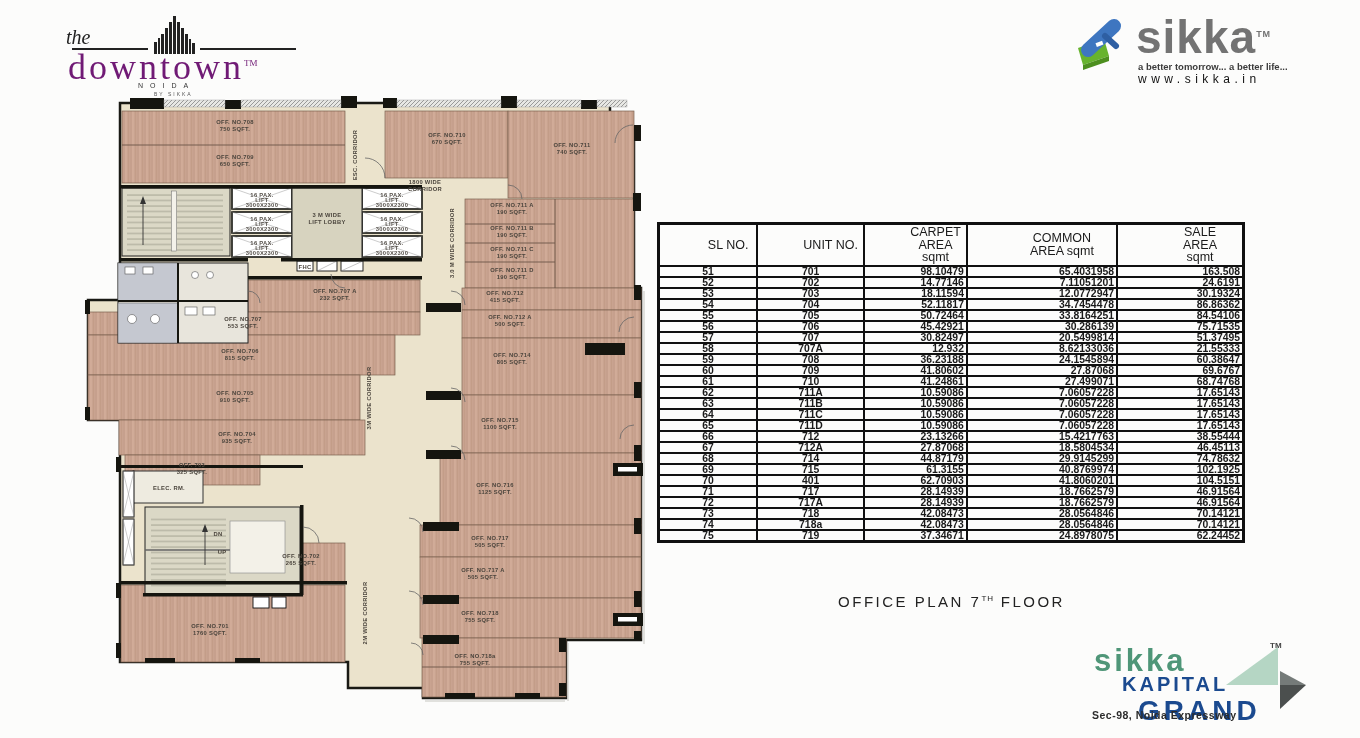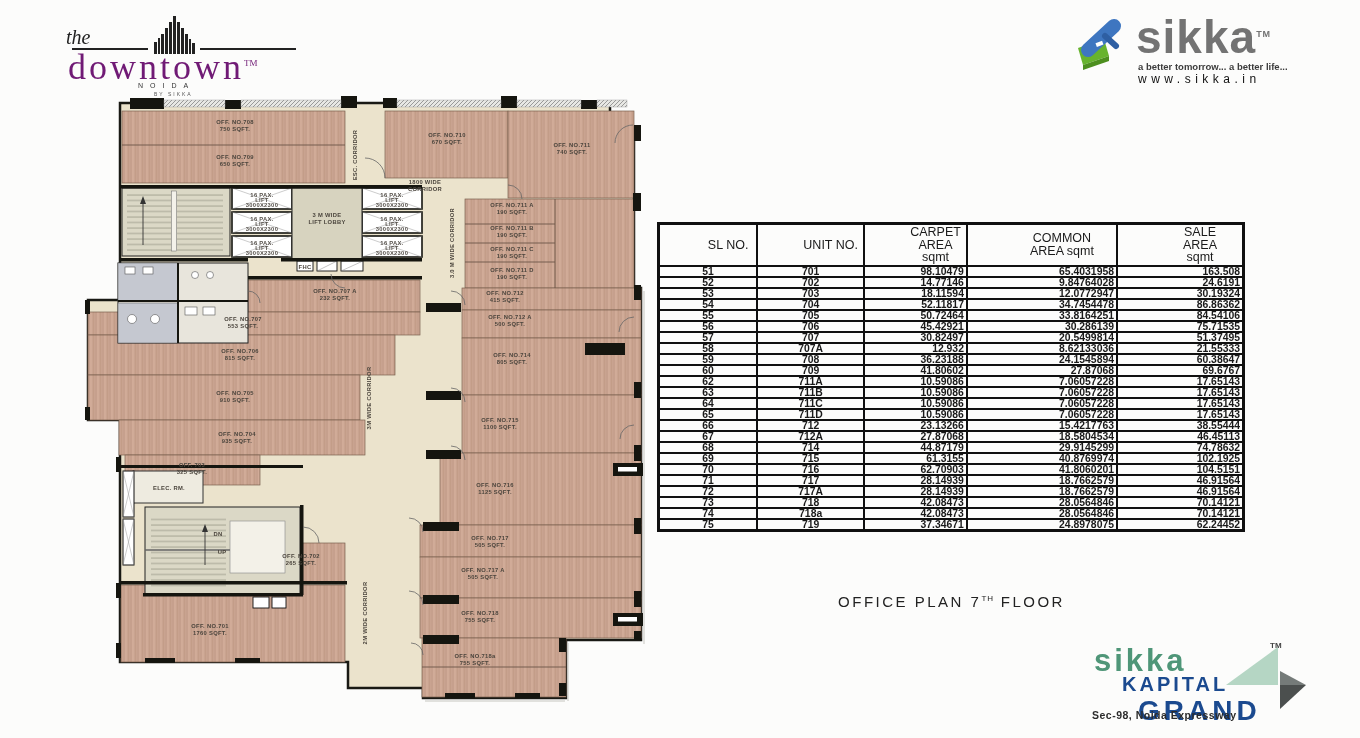--- a/index.html
+++ b/index.html
@@ -361,21 +361,21 @@
           <td class="c0">51</td>
           <td class="c1">701</td>
           <td class="c2">98.10479</td>
           <td class="c3">65.4031958</td>
           <td class="c4">163.508</td>
         </tr>
         <tr>
           <td class="c0">52</td>
           <td class="c1">702</td>
           <td class="c2">14.77146</td>
-          <td class="c3">9.84764028</td>
+          <td class="c3">7.11051201</td>
           <td class="c4">24.6191</td>
         </tr>
         <tr>
           <td class="c0">53</td>
           <td class="c1">703</td>
           <td class="c2">18.11594</td>
           <td class="c3">12.0772947</td>
           <td class="c4">30.19324</td>
         </tr>
         <tr>
@@ -421,20 +421,27 @@
           <td class="c4">60.38647</td>
         </tr>
         <tr>
           <td class="c0">60</td>
           <td class="c1">709</td>
           <td class="c2">41.80602</td>
           <td class="c3">27.87068</td>
           <td class="c4">69.6767</td>
         </tr>
         <tr>
+          <td class="c0">61</td>
+          <td class="c1">710</td>
+          <td class="c2">41.24861</td>
+          <td class="c3">27.499071</td>
+          <td class="c4">68.74768</td>
+        </tr>
+        <tr>
           <td class="c0">62</td>
           <td class="c1">711A</td>
           <td class="c2">10.59086</td>
           <td class="c3">7.06057228</td>
           <td class="c4">17.65143</td>
         </tr>
         <tr>
           <td class="c0">63</td>
           <td class="c1">711B</td>
           <td class="c2">10.59086</td>
@@ -478,21 +485,21 @@
         </tr>
         <tr>
           <td class="c0">69</td>
           <td class="c1">715</td>
           <td class="c2">61.3155</td>
           <td class="c3">40.8769974</td>
           <td class="c4">102.1925</td>
         </tr>
         <tr>
           <td class="c0">70</td>
-          <td class="c1">716</td>
+          <td class="c1">401</td>
           <td class="c2">62.70903</td>
           <td class="c3">41.8060201</td>
           <td class="c4">104.5151</td>
         </tr>
         <tr>
           <td class="c0">71</td>
           <td class="c1">717</td>
           <td class="c2">28.14939</td>
           <td class="c3">18.7662579</td>
           <td class="c4">46.91564</td>

